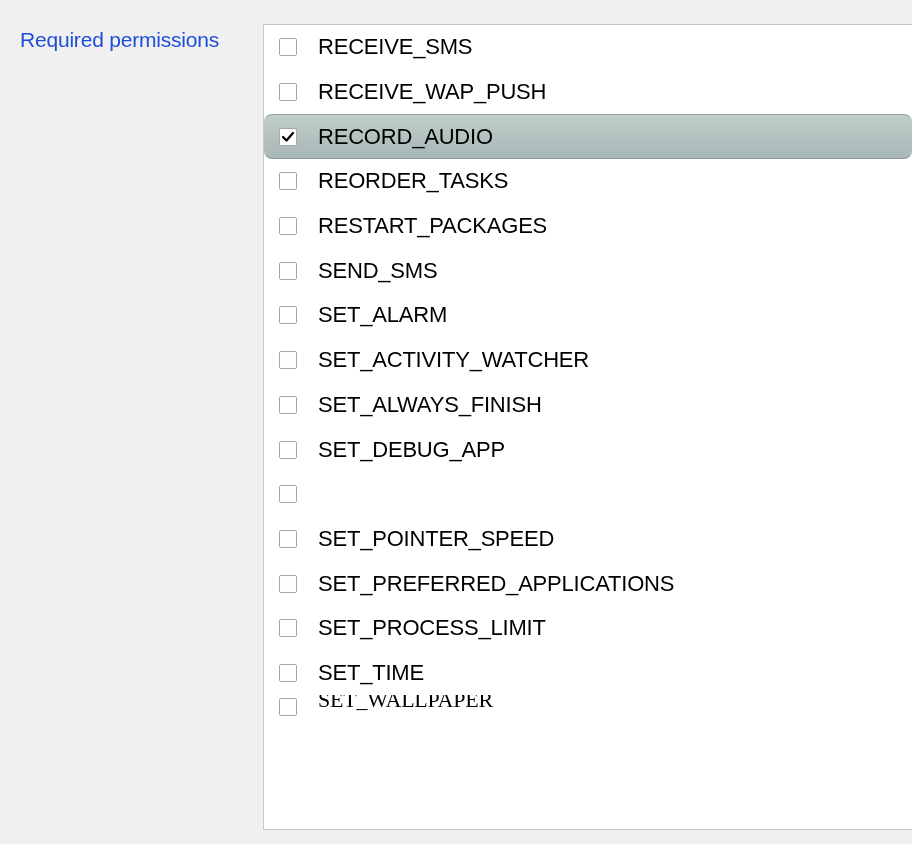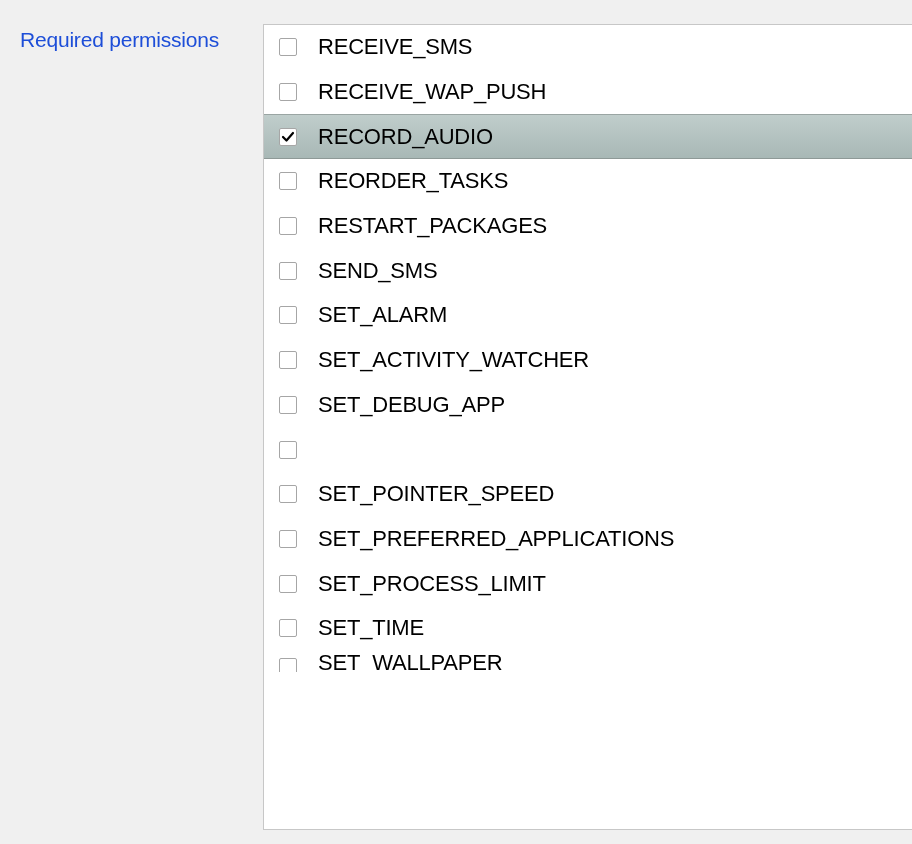--- a/index.html
+++ b/index.html
@@ -45,20 +45,21 @@
       align-items: center;
       height: 44.7px;
       padding-left: 15px;
       cursor: default;
       border-bottom: 0px solid transparent;
     }
     .list-row.selected {
       background: linear-gradient(to bottom, #c0cdcb 0%, #a8b8b6 100%);
       border-top: 1px solid #9aa5a3;
       border-bottom: 1px solid #8e9997;
+      border-radius: 8px;
     }
     .checkbox {
       width: 18px;
       height: 18px;
       border: 1px solid #a6a6a6;
       background: #ffffff;
       border-radius: 2px;
       display: inline-flex;
       align-items: center;
       justify-content: center;
@@ -77,22 +78,23 @@
       color: #000000;
       letter-spacing: -0.2px;
       white-space: nowrap;
     }
     .list-row.selected .item-label {
       color: #000000;
     }
     .list-row.partial {
       height: 21px;
       overflow: hidden;
-      align-items: center;
+      align-items: flex-end;
       padding-top: 10px;
+      font-family: Liberation Serif, serif;
     }
     .list-row.partial .checkbox {
       margin-top: 2px;
     }
     .list-row.partial .item-label {
       position: relative;
       top: -3px;
     }
   </style>
 </head>
@@ -135,20 +137,24 @@
       <div class="list-row">
         <span class="checkbox"></span>
         <span class="item-label">SET_ALARM</span>
       </div>
       <div class="list-row">
         <span class="checkbox"></span>
         <span class="item-label">SET_ACTIVITY_WATCHER</span>
       </div>
       <div class="list-row">
         <span class="checkbox"></span>
+        <span class="item-label">SET_ALWAYS_FINISH</span>
+      </div>
+      <div class="list-row">
+        <span class="checkbox"></span>
         <span class="item-label">SET_DEBUG_APP</span>
       </div>
       <div class="list-row">
         <span class="checkbox"></span>
       </div>
       <div class="list-row">
         <span class="checkbox"></span>
         <span class="item-label">SET_POINTER_SPEED</span>
       </div>
       <div class="list-row">

